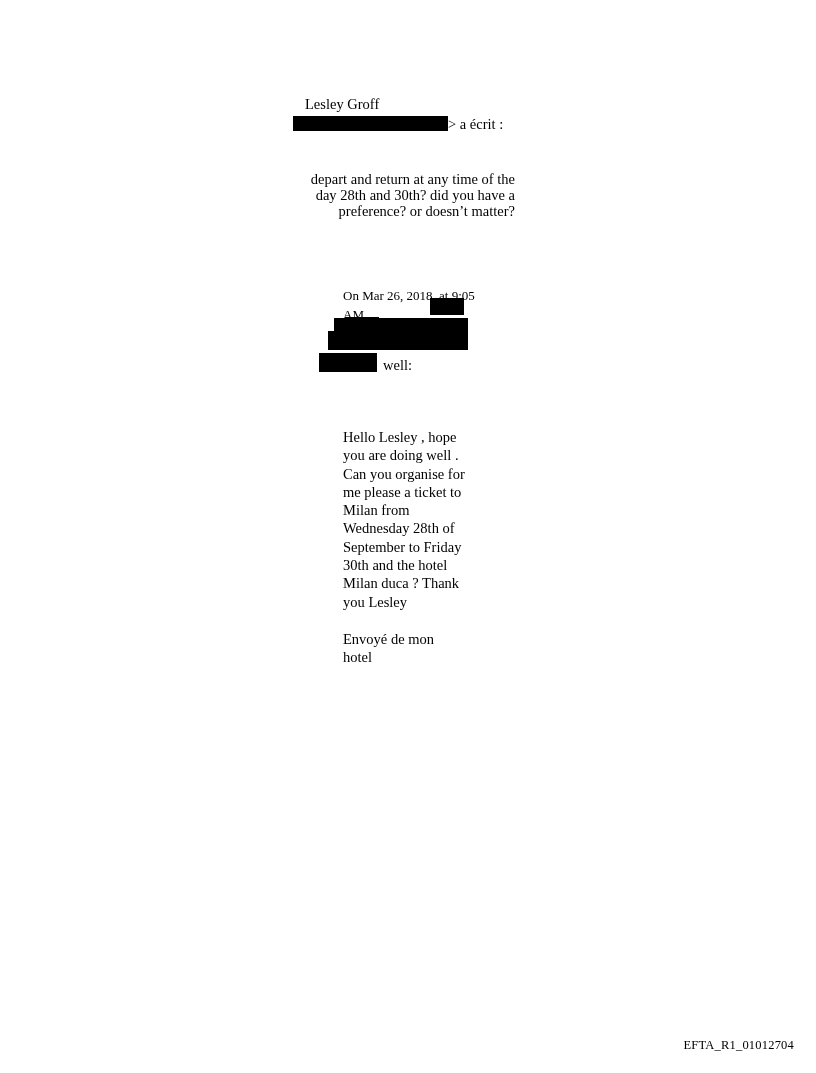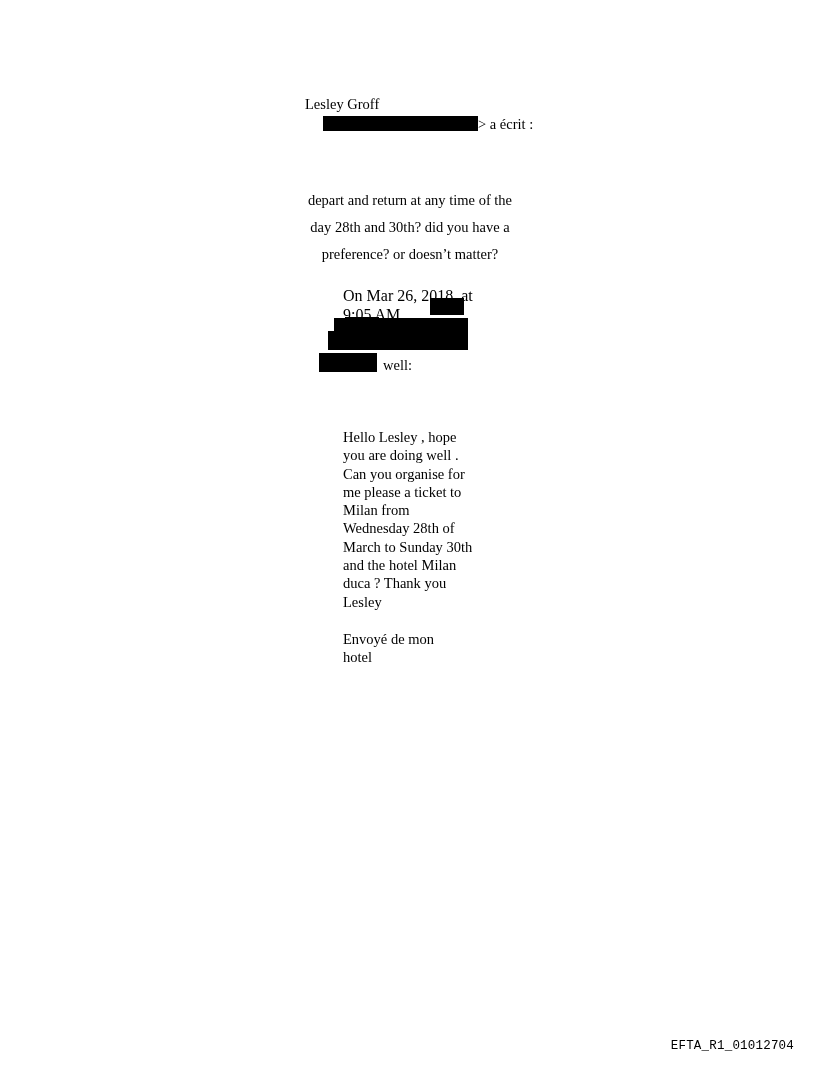--- a/index.html
+++ b/index.html
@@ -26,53 +26,51 @@
     line-height: 19px;
     white-space: nowrap;
   }
   .sender-line {
     position: absolute;
     left: 293px;
     top: 114px;
     font-size: 14.5px;
     line-height: 19px;
     white-space: nowrap;
-    margin-left: 30px;
   }
   .redact {
     display: inline-block;
     background: #000000;
     vertical-align: baseline;
   }
   .redact-sender {
     width: 155px;
     height: 15px;
     position: relative;
     top: 2px;
   }
 
   
   .para-depart {
     position: absolute;
     left: 305px;
     top: 171px;
     width: 210px;
     font-size: 14.5px;
-    line-height: 27px;
-    text-align: center;
-    margin-top: 16px;
+    line-height: 16px;
+    text-align: right;
   }
 
   
   .on-block {
     position: absolute;
     left: 343px;
     top: 286px;
     width: 135px;
-    font-size: 16px;
+    font-size: 13px;
     line-height: 19px;
   }
   .wrote-word {
     position: absolute;
     left: 383px;
     top: 356px;
     font-size: 14.5px;
     line-height: 19px;
   }
   
@@ -102,21 +100,21 @@
     width: 120px;
     font-size: 14.5px;
     line-height: 18.3px;
   }
 
   
   .bates {
     position: absolute;
     right: 22px;
     bottom: 20px;
-    font-family: Liberation Mono, monospace;
+    font-family: Liberation Serif, serif;
     font-size: 12.5px;
     letter-spacing: 0.2px;
   }
 </style>
 </head>
 <body>
 
 <div class="page">
 
   <div class="sender-name">Lesley Groff</div>
@@ -130,19 +128,19 @@
   <div class="on-block">On Mar 26, 2018, at 9:05 AM,</div>
 
   <div class="bar bar-1"></div>
   <div class="bar bar-2"></div>
   <div class="bar bar-3"></div>
   <div class="bar bar-4"></div>
   <div class="bar bar-5"></div>
 
   <div class="wrote-word">well:</div>
 
-  <div class="msg-body">Hello Lesley , hope you are doing well . Can you organise for me please a  ticket to Milan from Wednesday 28th of March  to Sunday 30th and the hotel Milan duca ? Thank you Lesley</div>
+  <div class="msg-body">Hello Lesley , hope you are doing well . Can you organise for me please a  ticket to Milan from Wednesday 28th of September  to Friday 30th and the hotel Milan duca ? Thank you Lesley</div>
 
   <div class="msg-sig">Envoyé de mon hotel</div>
 
   <div class="bates">EFTA_R1_01012704</div>
 
 </div>
 
 </body></html>

